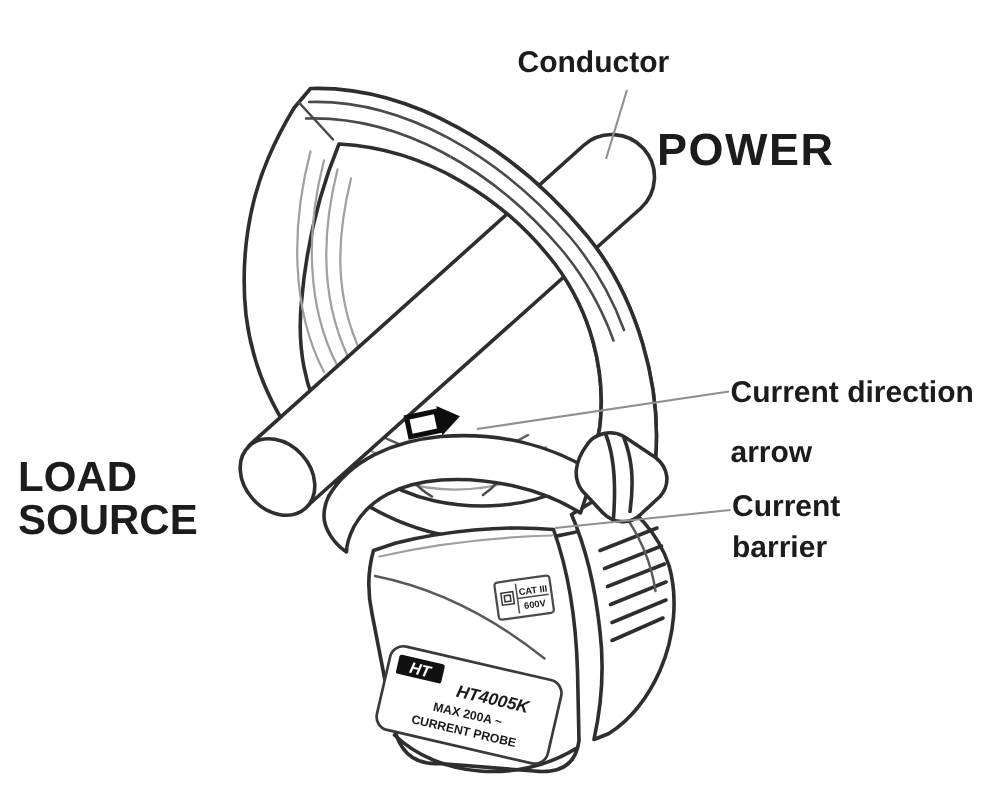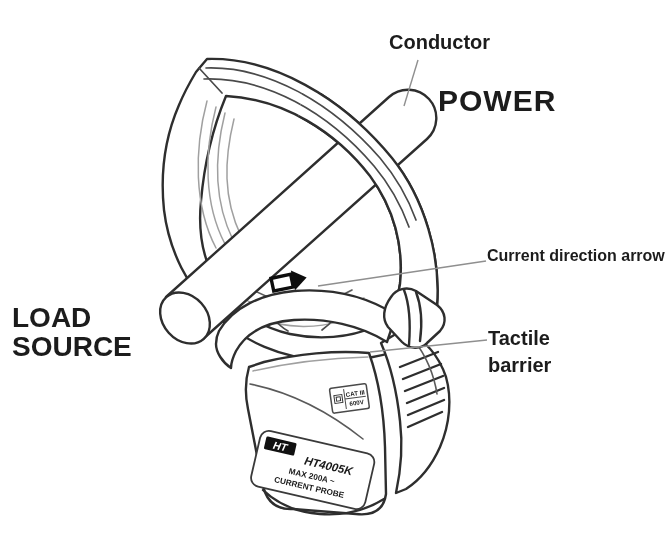--- a/index.html
+++ b/index.html
@@ -10,24 +10,24 @@
     font-family:"Liberation Sans", sans-serif;
     overflow:hidden;
   }
   .stage svg{position:absolute;left:0;top:0;}
   .callout{
     position:absolute;
     color:#1c1c1c;
     font-weight:bold;
     white-space:normal;
   }
-  .callout.conductor{left:345px;top:31px;font-size:20px;margin-left:44px;}
+  .callout.conductor{left:345px;top:31px;font-size:20px;}
   .callout.load{left:438px;top:84px;font-size:30px;letter-spacing:1px;}
   .callout.power{left:12px;top:303px;font-size:28px;line-height:29px;width:160px;}
-  .callout.currentdir{left:487px;top:242px;font-size:16px;line-height:28px;width:178px;}
+  .callout.currentdir{left:487px;top:242px;font-size:20px;line-height:40px;width:178px;}
   .callout.tactile{left:488px;top:325px;font-size:20px;line-height:27px;width:100px;}
   .lineart{fill:none;stroke:#2e2e2e;stroke-width:2.4;stroke-linecap:round;stroke-linejoin:round;}
   .fillwhite{fill:#ffffff;}
   .thin{stroke-width:1.7;stroke:#4a4a4a;}
   .lite{stroke-width:1.5;stroke:#a0a0a0;}
   .mid{stroke-width:1.6;stroke:#5a5a5a;}
   .leader{stroke:#8f8f8f;stroke-width:1.4;fill:none;}
   .marktext{fill:#1a1a1a;font-family:"Liberation Sans", sans-serif;font-weight:bold;}
 </style>
 </head>
@@ -148,15 +148,15 @@
 
     <path class="leader" d="M 418,60 L 404,106"></path>
     <path class="leader" d="M 486,261 L 318,286"></path>
     <path class="leader" d="M 487,340 L 370,352"></path>
   </svg>
 
   <div class="callout conductor">Conductor</div>
   <div class="callout load">POWER</div>
   <div class="callout power">LOAD SOURCE</div>
   <div class="callout currentdir">Current direction arrow</div>
-  <div class="callout tactile">Tactile barrier</div>
+  <div class="callout tactile">Current barrier</div>
 
 </div>
 
 </body></html>

